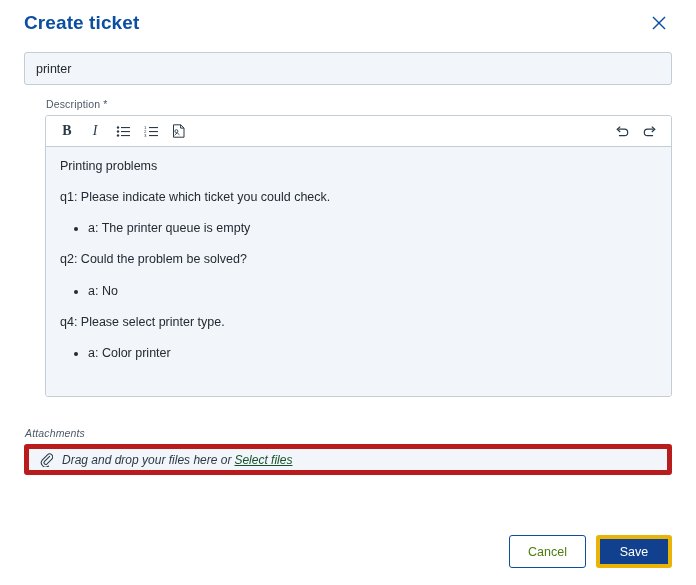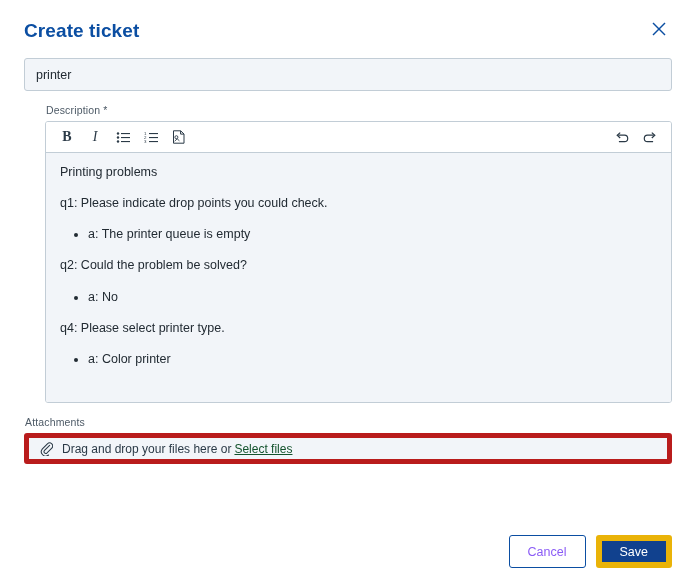--- a/index.html
+++ b/index.html
@@ -17,23 +17,23 @@
   }
   .dialog {
     position: relative;
     width: 696px;
     height: 585px;
     background: #ffffff;
     padding: 0 24px;
   }
   .dialog-header {
     display: flex;
-    align-items: flex-end;
+    align-items: center;
     justify-content: space-between;
-    padding-top: 14px;
+    padding-top: 8px;
   }
   .dialog-title {
     font-size: 19px;
     font-weight: bold;
     color: #0b4ea2;
     letter-spacing: 0.1px;
     margin: 0;
     padding-top: 2px;
   }
   .close-btn {
@@ -116,21 +116,21 @@
     padding-left: 2px;
   }
   .editor-body ul {
     margin: 0 0 13px 0;
     padding-left: 26px;
   }
   .editor-body li {
     margin: 4px;
   }
 
-  .attach-wrap { margin-top: 13px; }
+  .attach-wrap { margin-top: 30px; font-style: italic; }
   .dropzone {
     height: 31px;
     border: 5px solid #b91c1c;
     border-radius: 3px;
     background: #f2f5f9;
     display: flex;
     align-items: center;
     padding: 0 11px;
     font-size: 12px;
     color: #2b3a47;
@@ -157,25 +157,25 @@
     min-width: 76px;
     border-radius: 3px;
     font-family: "Liberation Sans", sans-serif;
     font-size: 12.5px;
     cursor: pointer;
     padding: 0 18px;
   }
   .btn-cancel {
     background: #ffffff;
     border: 1px solid #0b4ea2;
-    color: #8b5cf6;
+    color: #4d7c0f;
   }
   .btn-save {
     background: #11418e;
-    border: 6px solid #eab308;
+    border: 4px solid #eab308;
     color: #ffffff;
   }
 </style>
 </head>
 <body>
 
 <div class="dialog">
 
   <div class="dialog-header">
     <h1 class="dialog-title">Create ticket</h1>
@@ -240,21 +240,21 @@
           <button class="tb-btn">
             <svg width="16" height="13" viewBox="0 0 16 13">
               <path d="M11.8 4.2 h-6.3 a3.2 3.2 0 0 0 0 6.4 h5.6" fill="none" stroke="#2b3a47" stroke-width="1.2"></path>
               <path d="M9.8 1.6 L12.8 4.3 L9.8 7" fill="none" stroke="#2b3a47" stroke-width="1.2"></path>
             </svg>
           </button>
         </div>
       </div>
       <div class="editor-body" id="editor-body">
           <p>Printing problems</p>
-          <p>q1: Please indicate drop points you could check.</p>
+          <p>q1: Please indicate which ticket you could check.</p>
           <ul>
             <li>a: The printer queue is empty</li>
           </ul>
           <p>q2: Could the problem be solved?</p>
           <ul>
             <li>a: No</li>
           </ul>
           <p>q4: Please select printer type.</p>
           <ul>
             <li>a: Color printer</li>

